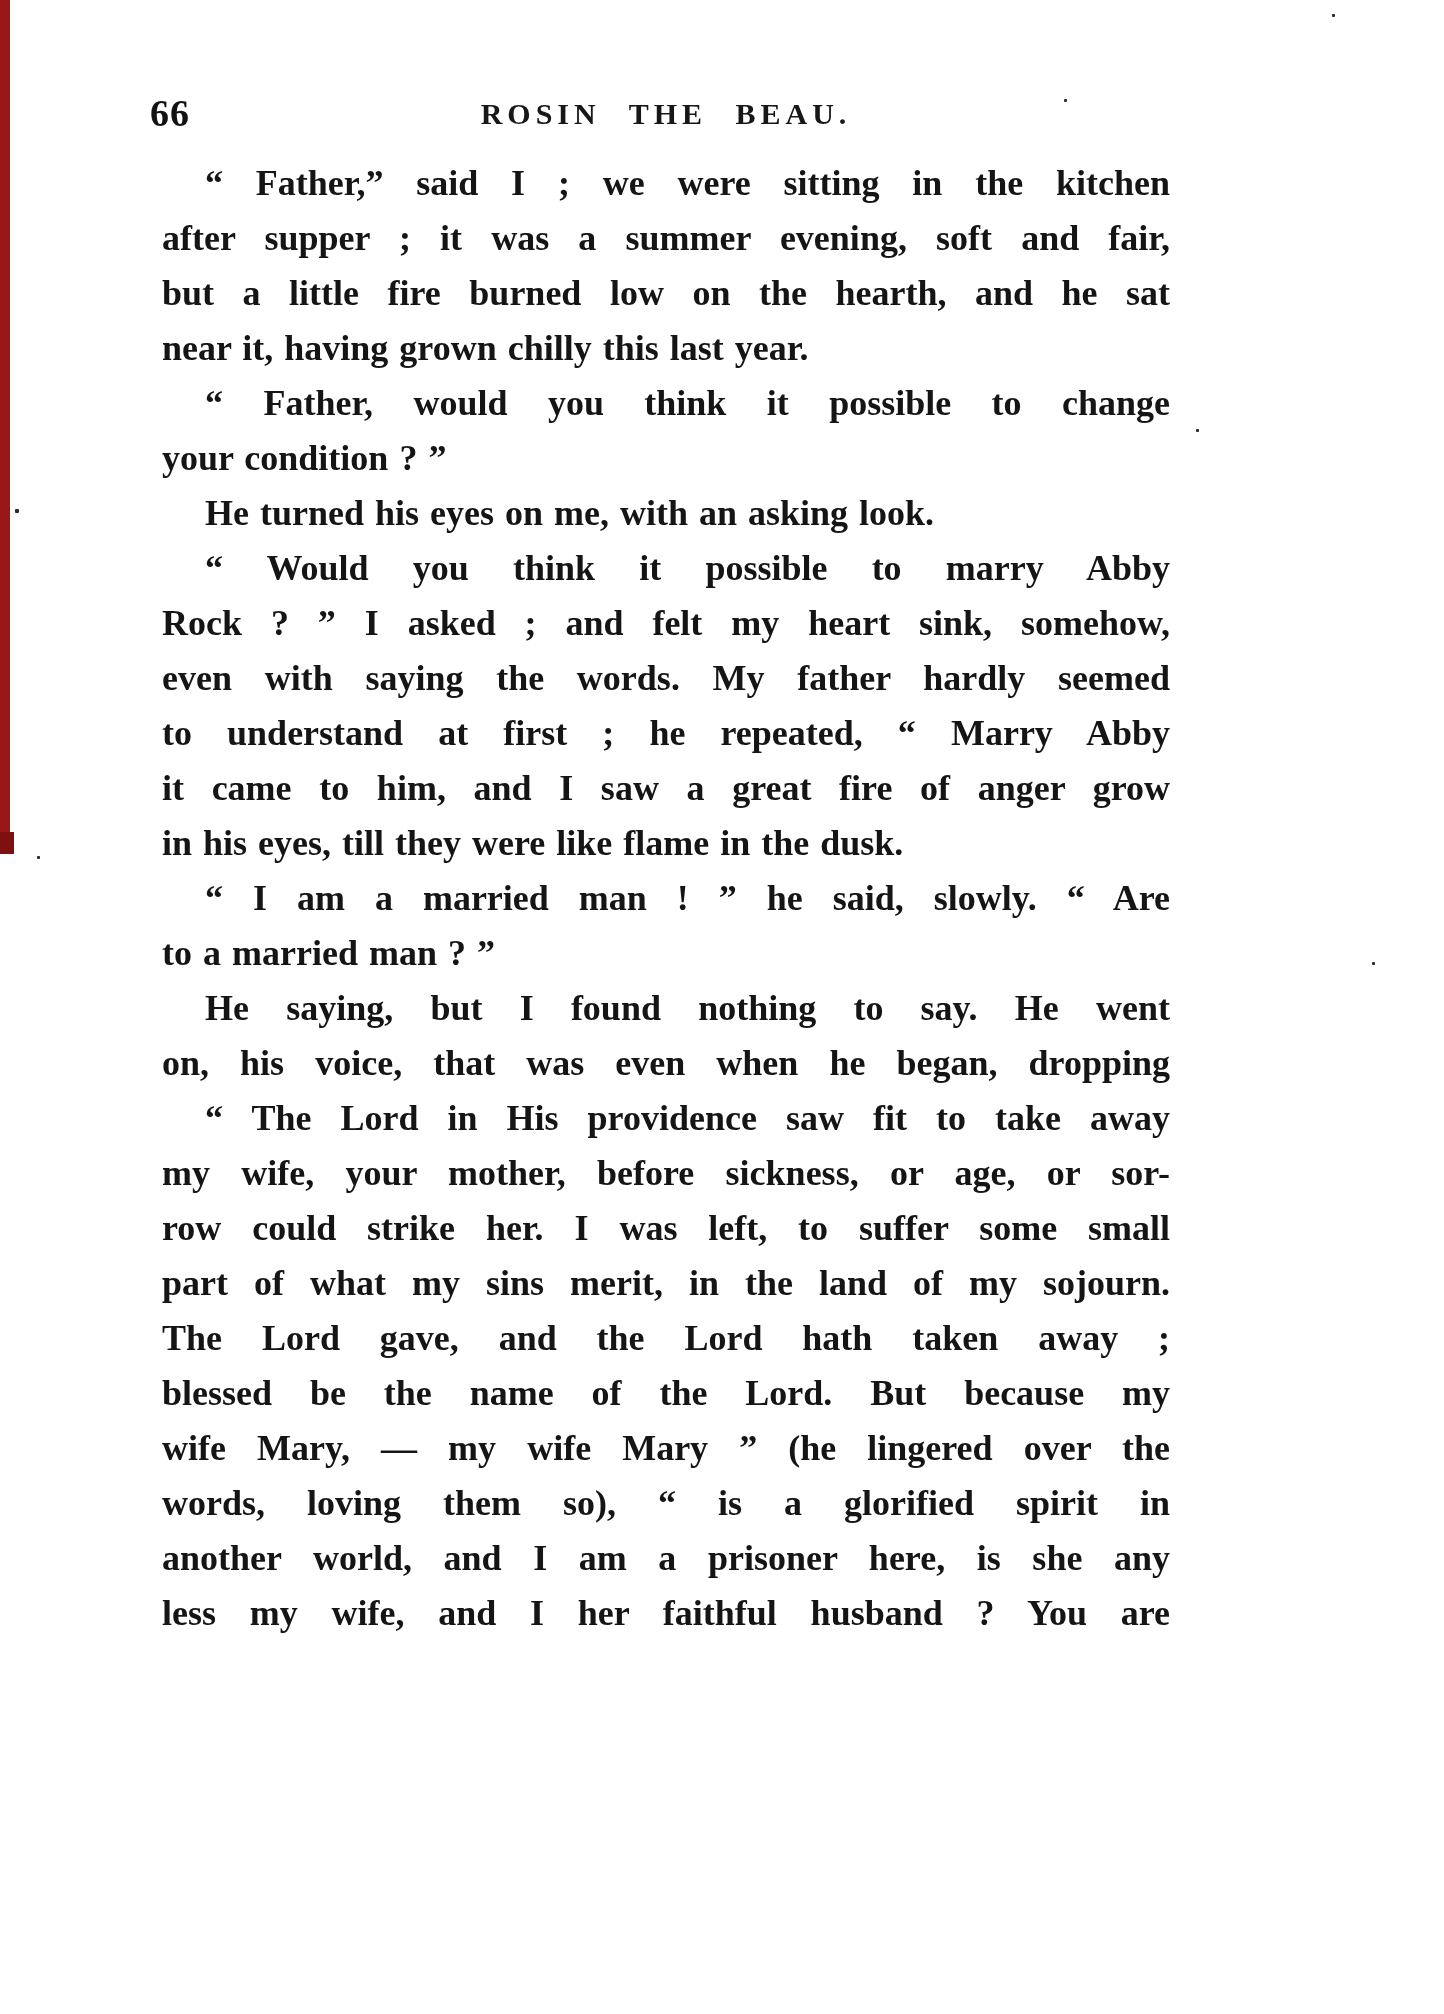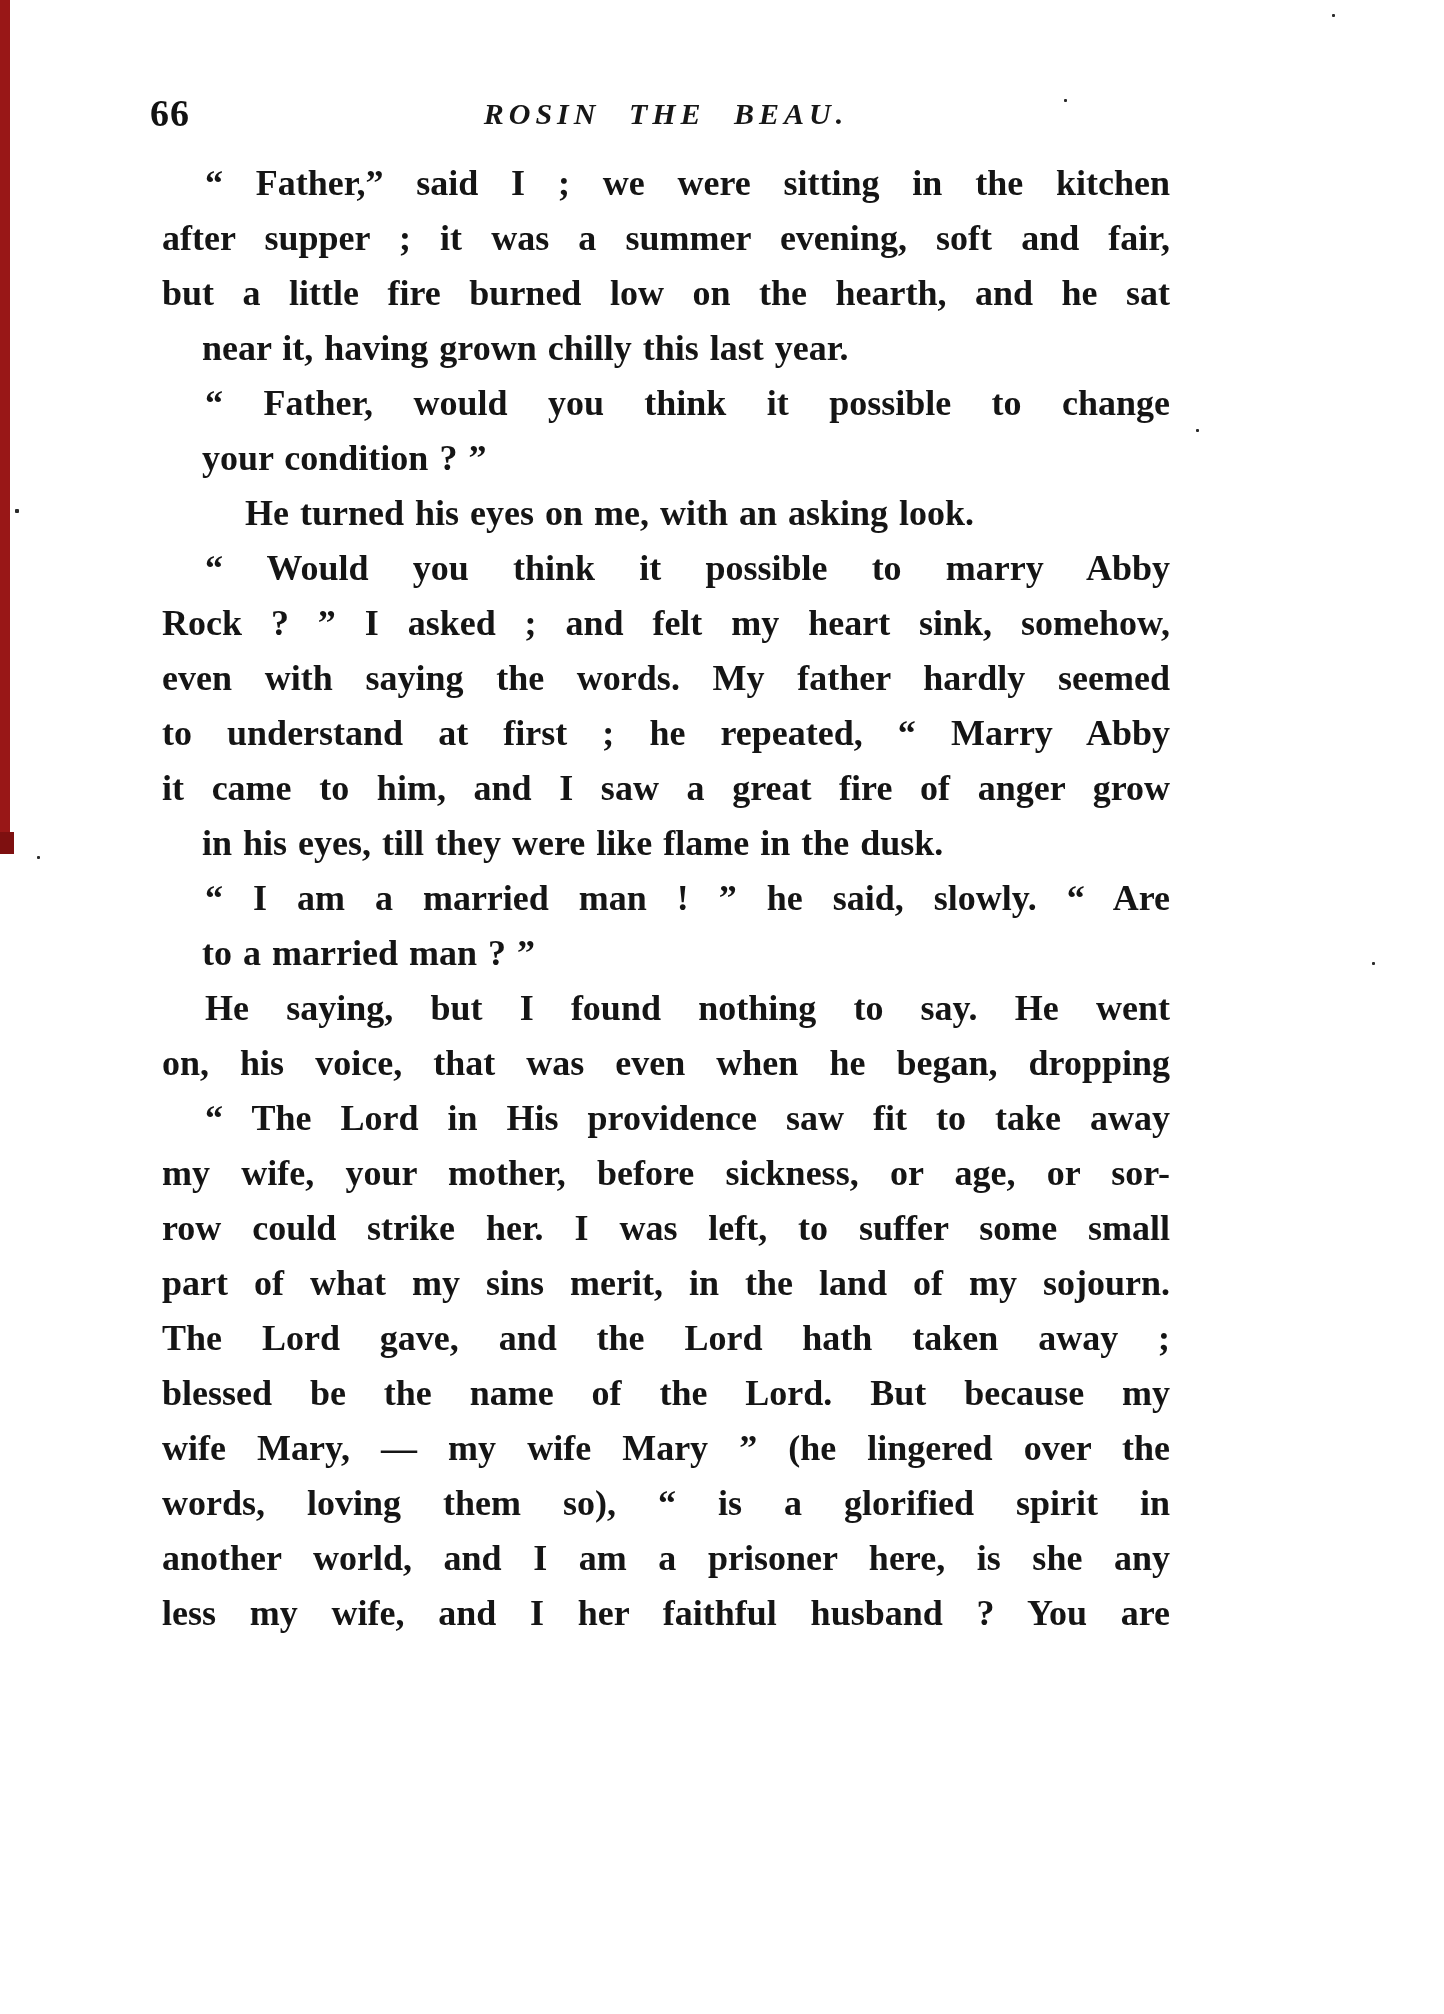--- a/index.html
+++ b/index.html
@@ -16,37 +16,37 @@
   .edge-bottom { left:0; top:1988px; width:1444px; height:26px; }
   
   .folio {
     position:absolute; left:150px; top:92px;
     font-size:38px; font-weight:bold; letter-spacing:1px;
     line-height:42px;
   }
   .running-head {
     position:absolute; left:162px; top:94px; width:1008px;
     text-align:center;
-    font-size:30px; font-style:italic; font-weight:bold;
+    font-size:30px; font-weight:bold;
     letter-spacing:5px; word-spacing:16px;
     line-height:40px;
     color:#171717;
   }
   
   .body-block {
     position:absolute; left:162px; top:156px; width:1008px;
     font-size:36px; line-height:55px; font-weight:bold;
     color:#151515;
   }
   .line {
     height:55px; overflow:hidden;
     text-align:justify; text-align-last:justify;
     word-spacing:2px;
   }
-  .line.end { text-align-last:left;margin-left:40px; }
+  .line.end { text-align-last:left; }
   .line.ind { text-indent:43px; }
   
   .speck { position:absolute; background:#2a2a2a; border-radius:1px; }
 </style>
 </head>
 <body>
 
 <div class="page">
 
   <div class="edge edge-left"></div>

